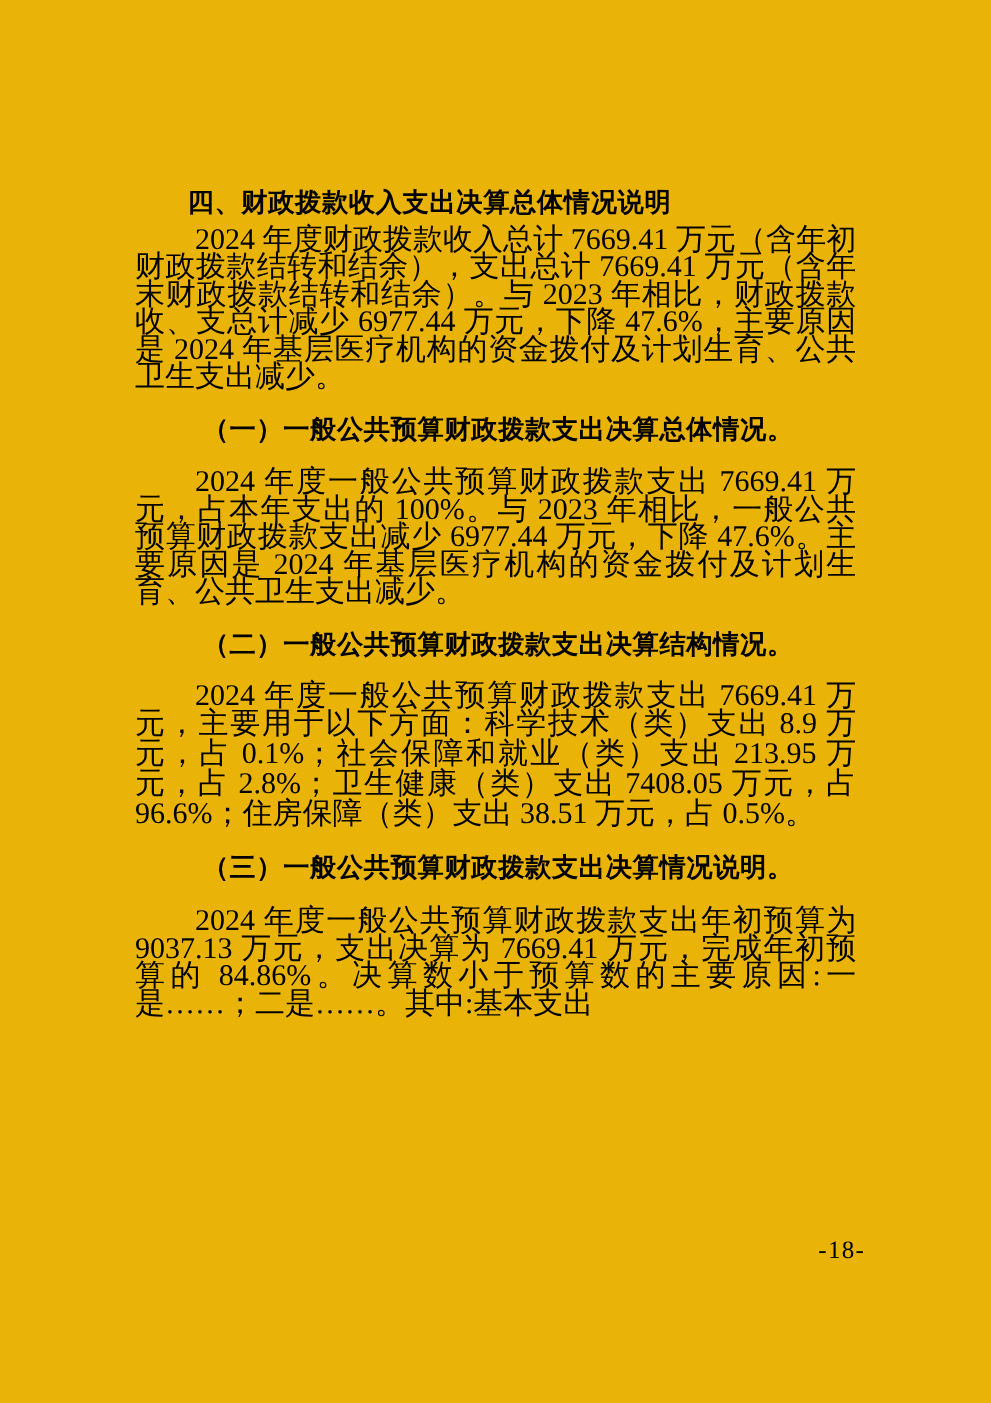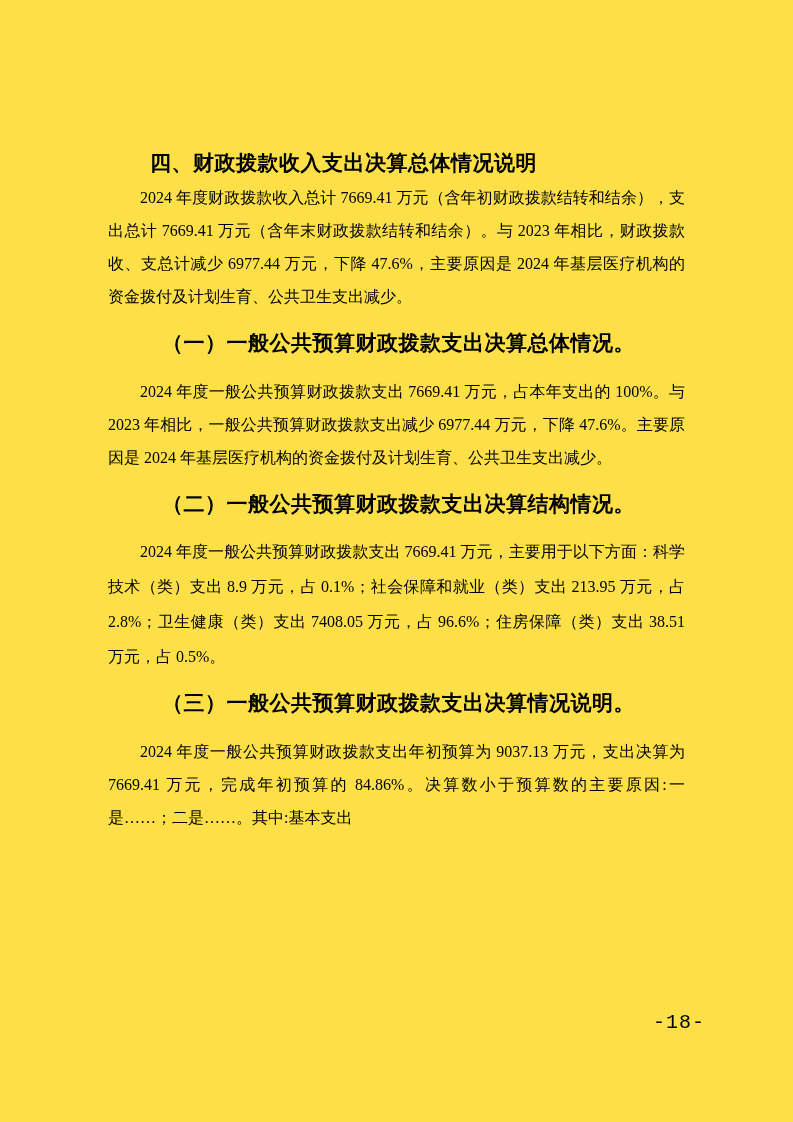--- a/index.html
+++ b/index.html
@@ -4,21 +4,21 @@
 <style>
   html, body {
     margin: 0;
     padding: 0;
     background: #ffffff;
   }
   .page {
     position: relative;
     width: 793px;
     height: 1122px;
-    background: #fde047;
+    background: #eab308;
     box-sizing: border-box;
     padding: 144px 108px 0 108px;
     color: #000000;
     font-family: "Liberation Serif", "DejaVu Serif", serif;
     overflow: hidden;
   }
   .h-main {
     margin: 0;
     font-size: 21px;
     line-height: 37.4px;
@@ -31,39 +31,38 @@
     margin: 12px;
     font-size: 21px;
     line-height: 37.4px;
     font-weight: bold;
     font-family: "Liberation Serif", "DejaVu Serif", serif;
     text-indent: 2em;
     letter-spacing: 0.5px;
   }
   p.body {
     margin: 0;
-    font-size: 16px;
-    line-height: 33px;
+    font-size: 24px;
+    line-height: 22px;
     text-indent: 2em;
     text-align: justify;
   }
   p.body span.seg { font-weight: normal; }
   p.body .seg-b {
     font-weight: bold;
     font-family: Liberation Mono, monospace;
   }
   .pageno {
     position: absolute;
     top: 988px;
-    right: 88px;
+    right: 101px;
     font-size: 20px;
     line-height: 24px;
     letter-spacing: 1px;
-    font-family: Liberation Mono, monospace;
-    margin-top: 23px;
+    font-family: Liberation Serif, serif;
   }
 </style>
 </head>
 <body>
 
 <div class="page">
 
   <h2 class="h-main">四、财政拨款收入支出决算总体情况说明</h2>
 
   <p class="body">2024 年度财政拨款收入总计 7669.41 万元（含年初财政拨款结转和结余），支出总计 7669.41 万元（含年末财政拨款结转和结余）。与 2023 年相比，财政拨款收、支总计减少 6977.44 万元，下降 47.6%，主要原因是 2024 年基层医疗机构的资金拨付及计划生育、公共卫生支出减少。</p>

